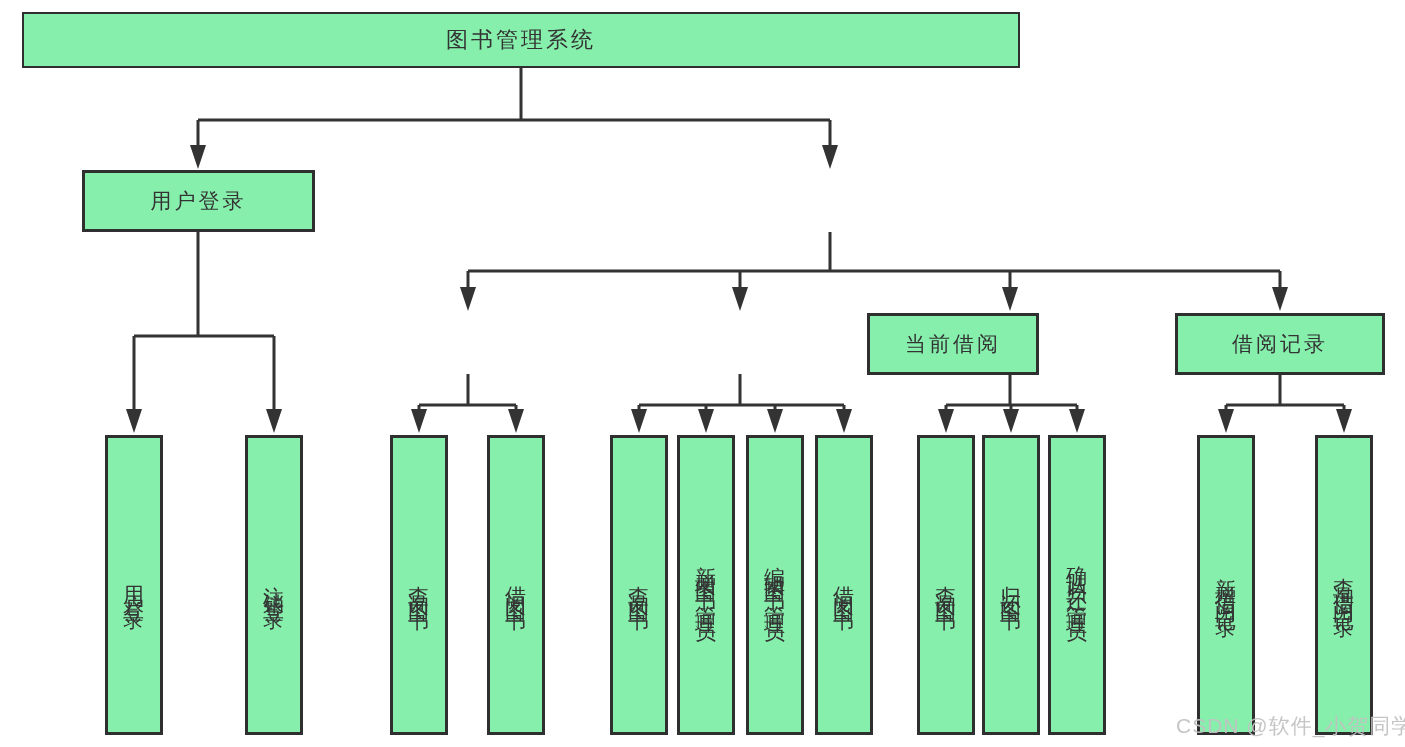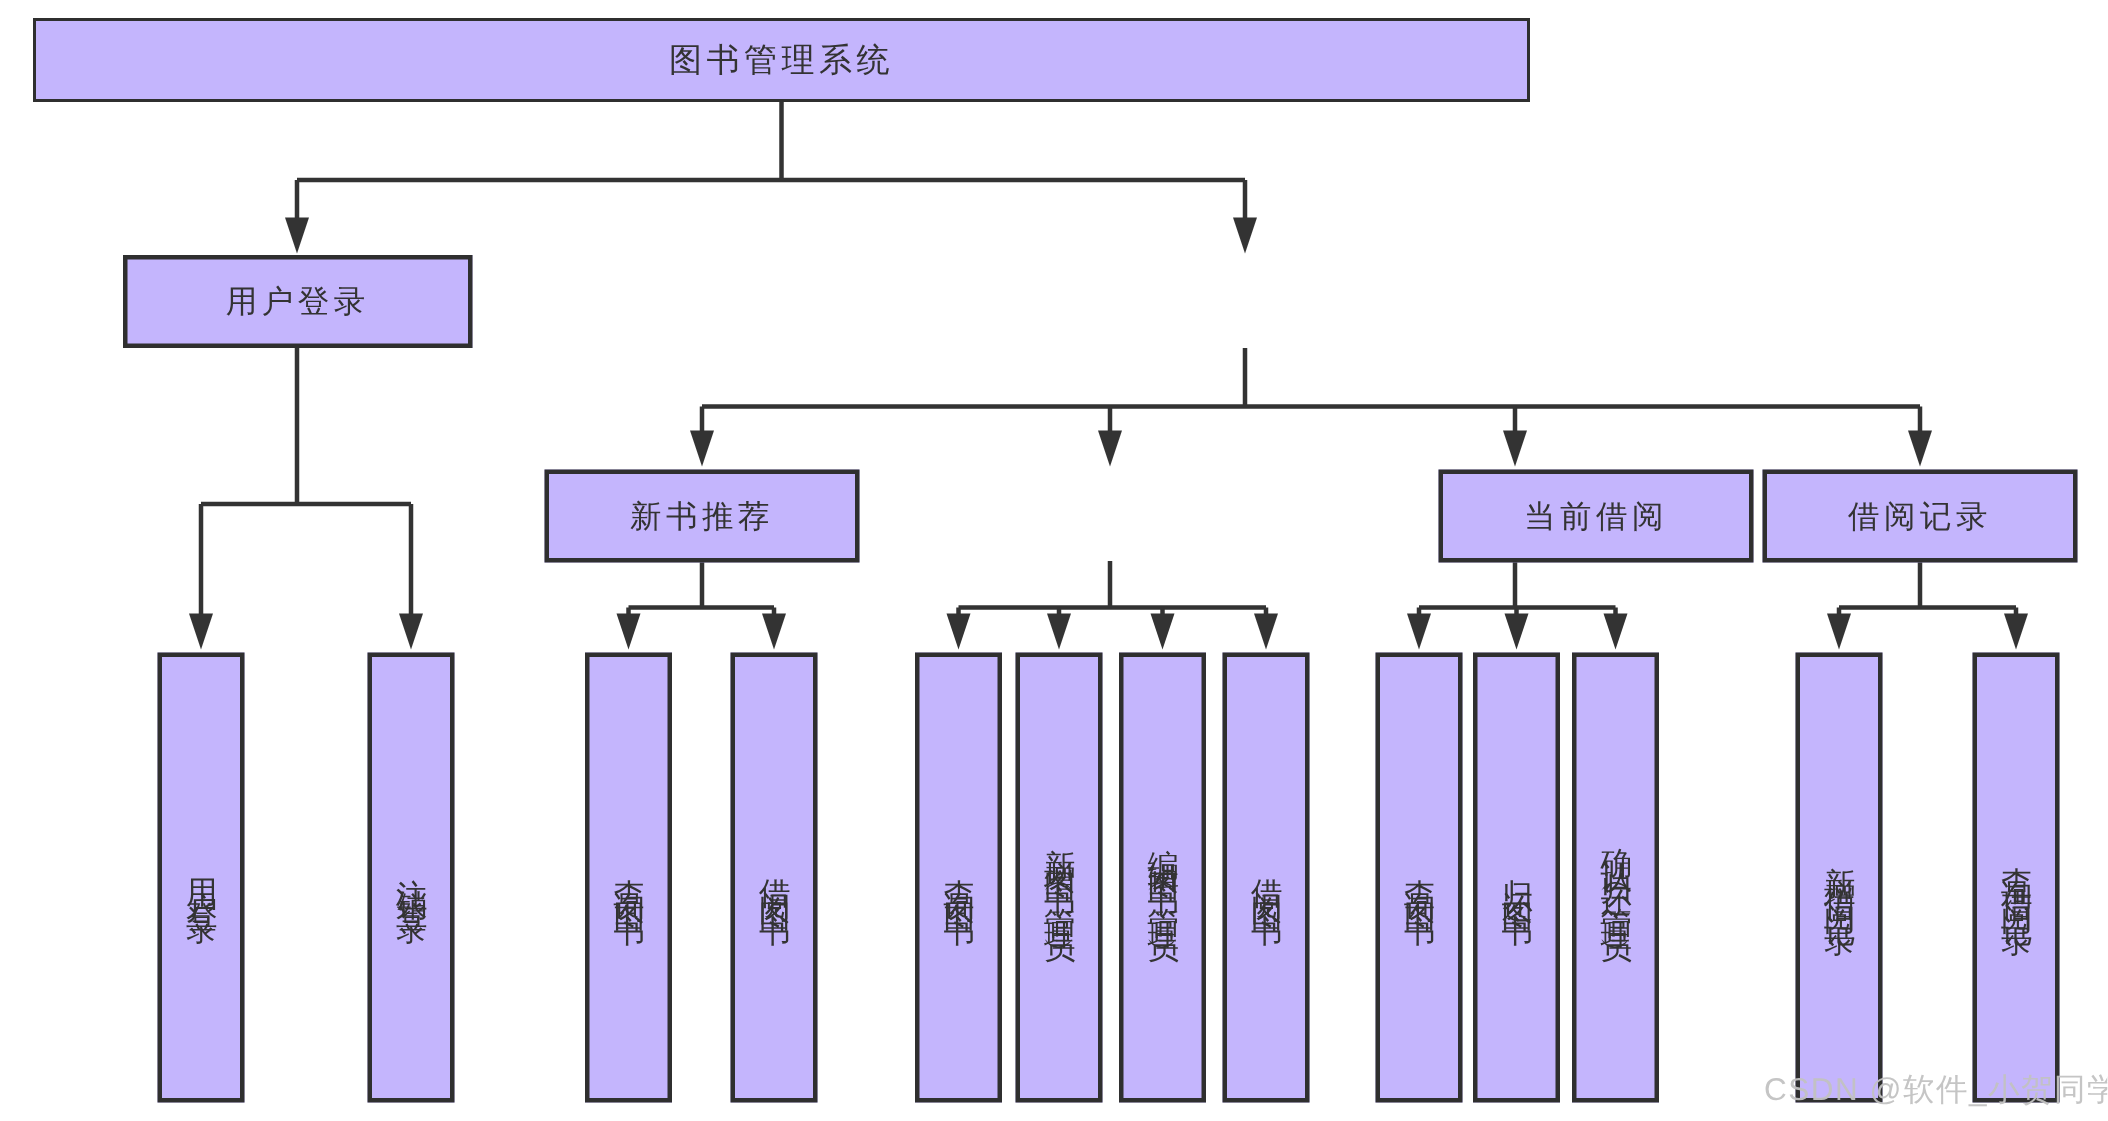--- a/index.html
+++ b/index.html
@@ -6,21 +6,21 @@
   .canvas{
     position:relative;
     width:1405px;height:747px;
     background:#ffffff;
     font-family:"Liberation Sans","DejaVu Sans",sans-serif;
     overflow:hidden;
   }
   .connectors{position:absolute;left:0;top:0;z-index:1;}
   .node{
     position:absolute;
-    background:#c4b5fd;
+    background:#86efac;
     border:3px solid #2f2f2f;
     box-sizing:border-box;
     display:flex;align-items:center;justify-content:center;
     color:#333333;
     font-size:21px;
     letter-spacing:3px;
     z-index:2;
     white-space:nowrap;
   }
   .node.root{border-width:2px;font-size:22px;}
@@ -108,22 +108,21 @@
     <g fill="#333333" stroke="none">
       <polygon points="1218,409 1234,409 1226,433"></polygon>
       <polygon points="1336,409 1352,409 1344,433"></polygon>
     </g>
   </svg>
 
   <div class="node root" style="left:22px;top:12px;width:998px;height:56px;">图书管理系统</div>
 
   <div class="node" style="left:82px;top:170px;width:233px;height:62px;">用户登录</div>
 
-  <div class="node" style="left:363px;top:313px;width:210px;height:62px;">新书推荐</div>
-  <div class="node" style="left:959px;top:313px;width:210px;height:62px;">当前借阅</div>
+  <div class="node" style="left:867px;top:313px;width:172px;height:62px;">当前借阅</div>
   <div class="node" style="left:1175px;top:313px;width:210px;height:62px;">借阅记录</div>
 
   <div class="node vnode" style="left:105px;top:435px;width:58px;height:300px;">用户登录</div>
   <div class="node vnode" style="left:245px;top:435px;width:58px;height:300px;">注销登录</div>
 
   <div class="node vnode" style="left:390px;top:435px;width:58px;height:300px;">查询图书</div>
   <div class="node vnode" style="left:487px;top:435px;width:58px;height:300px;">借阅图书</div>
 
   <div class="node vnode" style="left:610px;top:435px;width:58px;height:300px;">查询图书</div>
   <div class="node vnode" style="left:677px;top:435px;width:58px;height:300px;">新增图书（管理员）</div>

